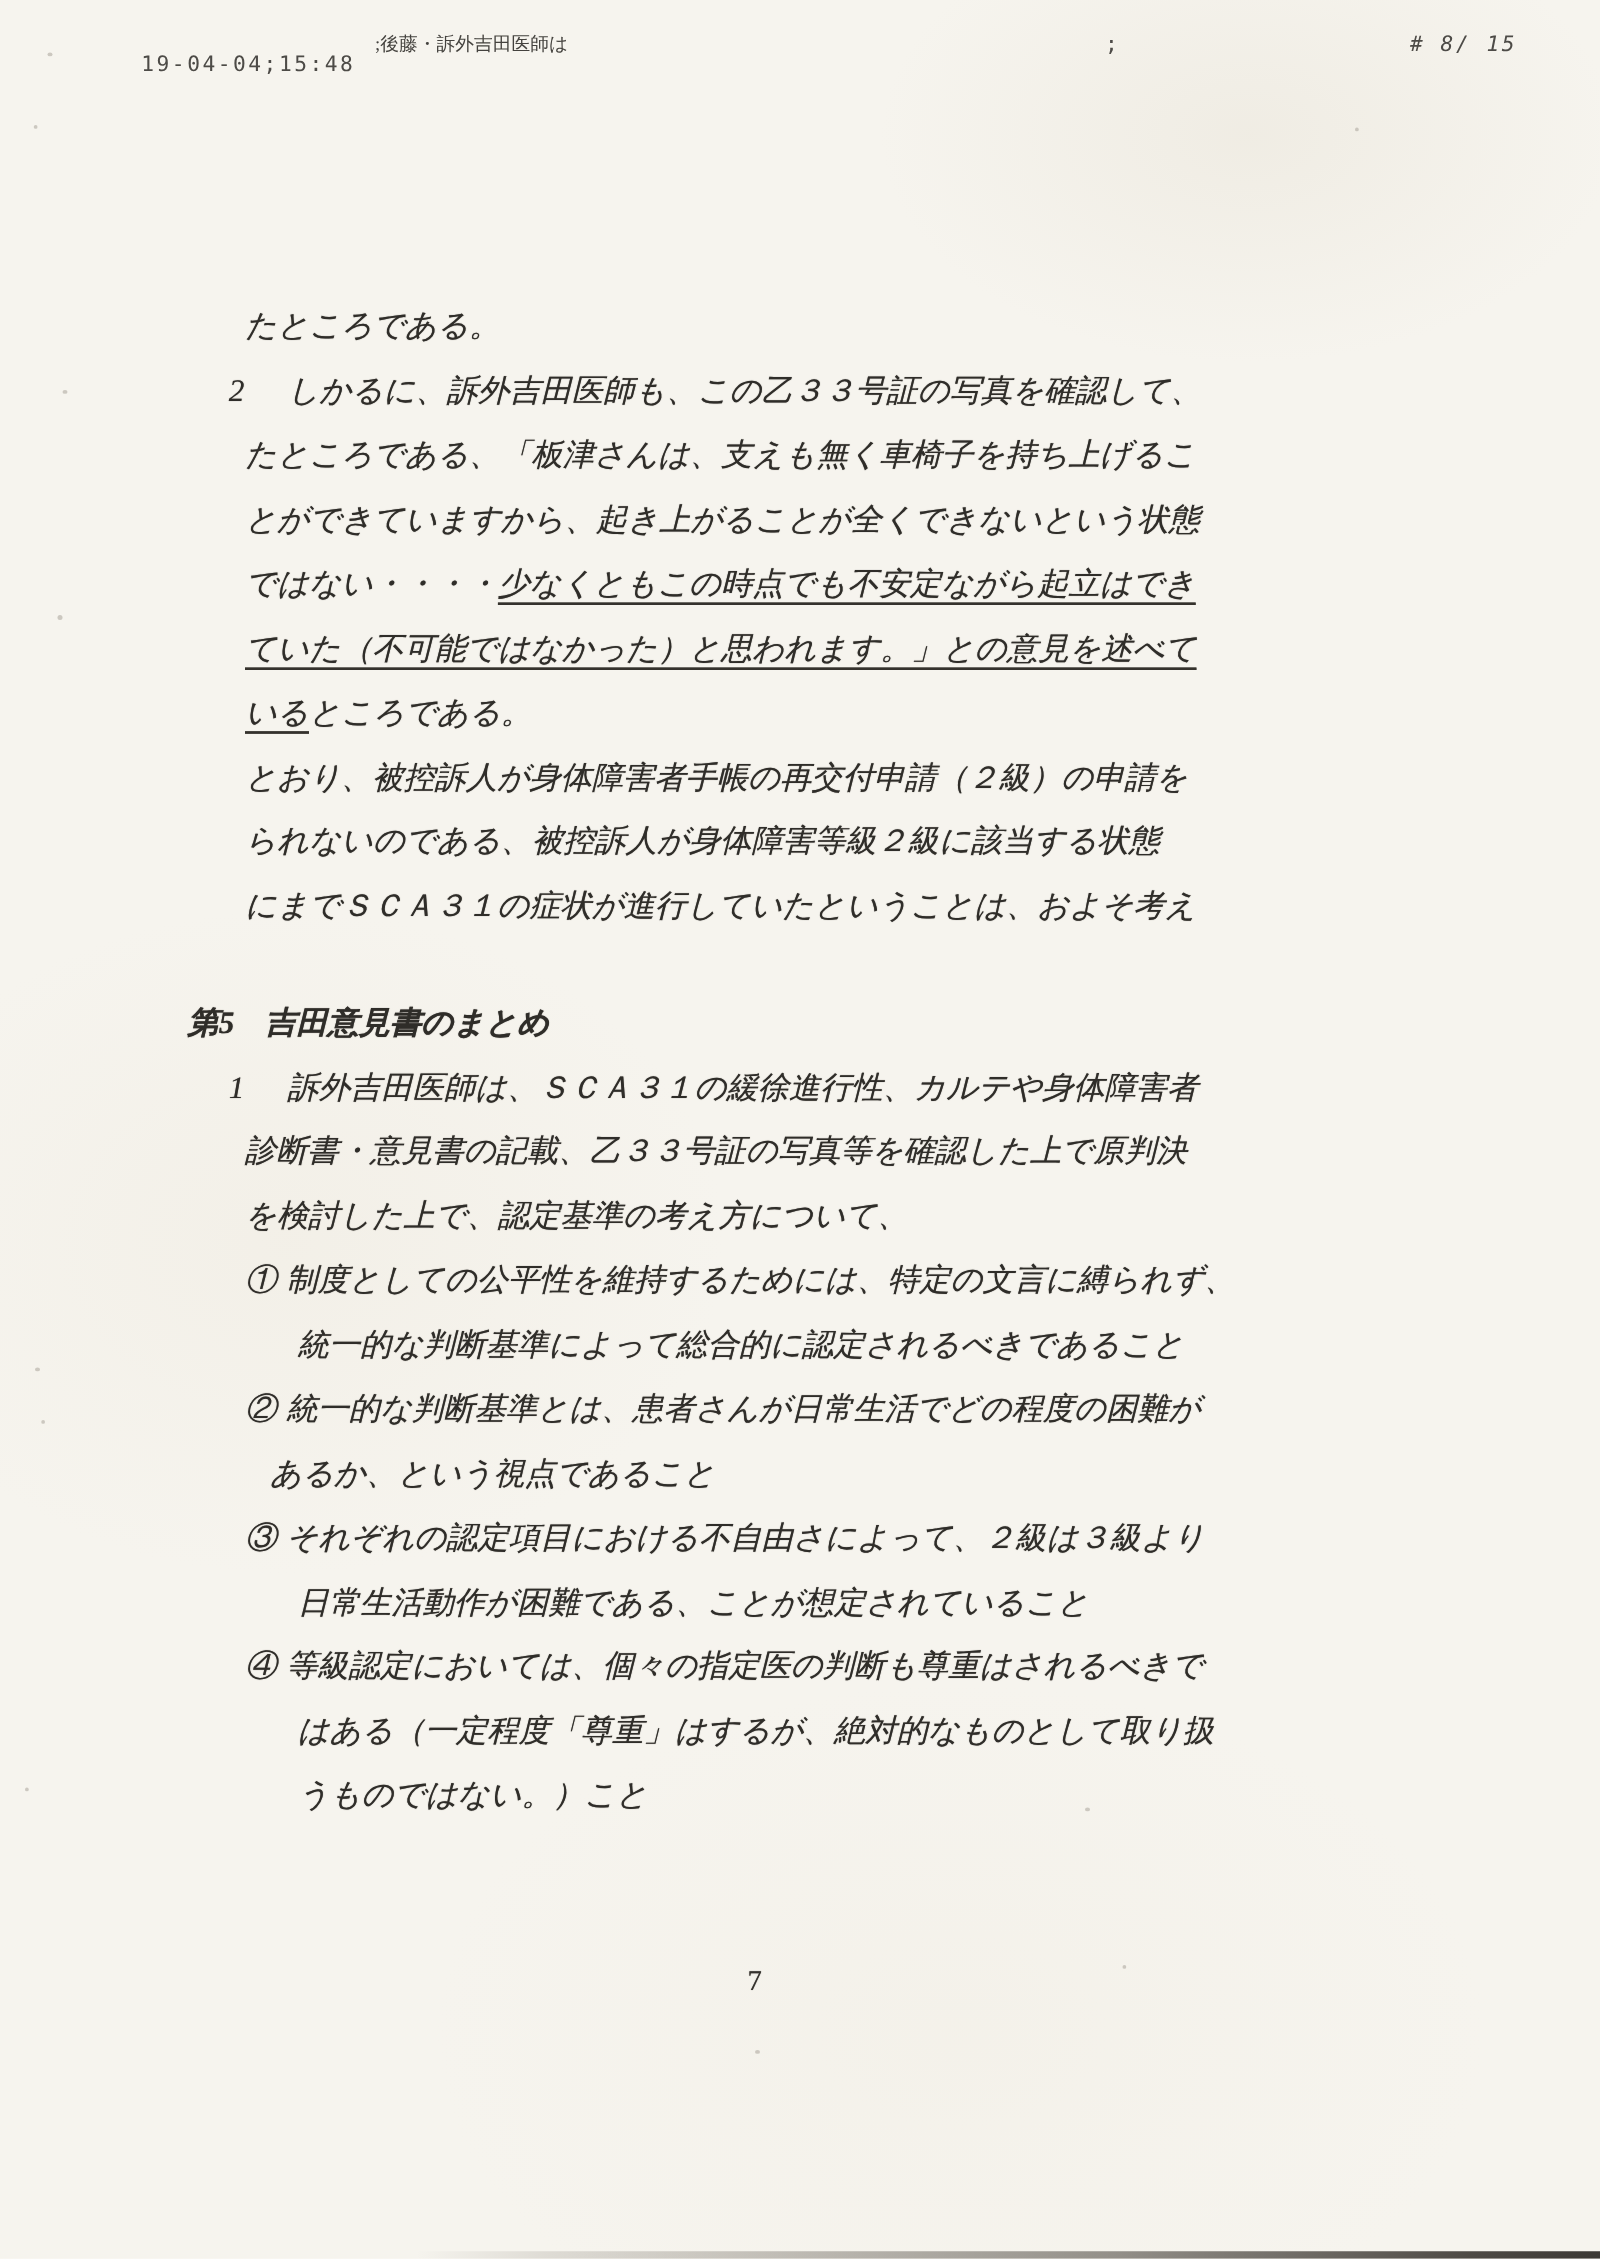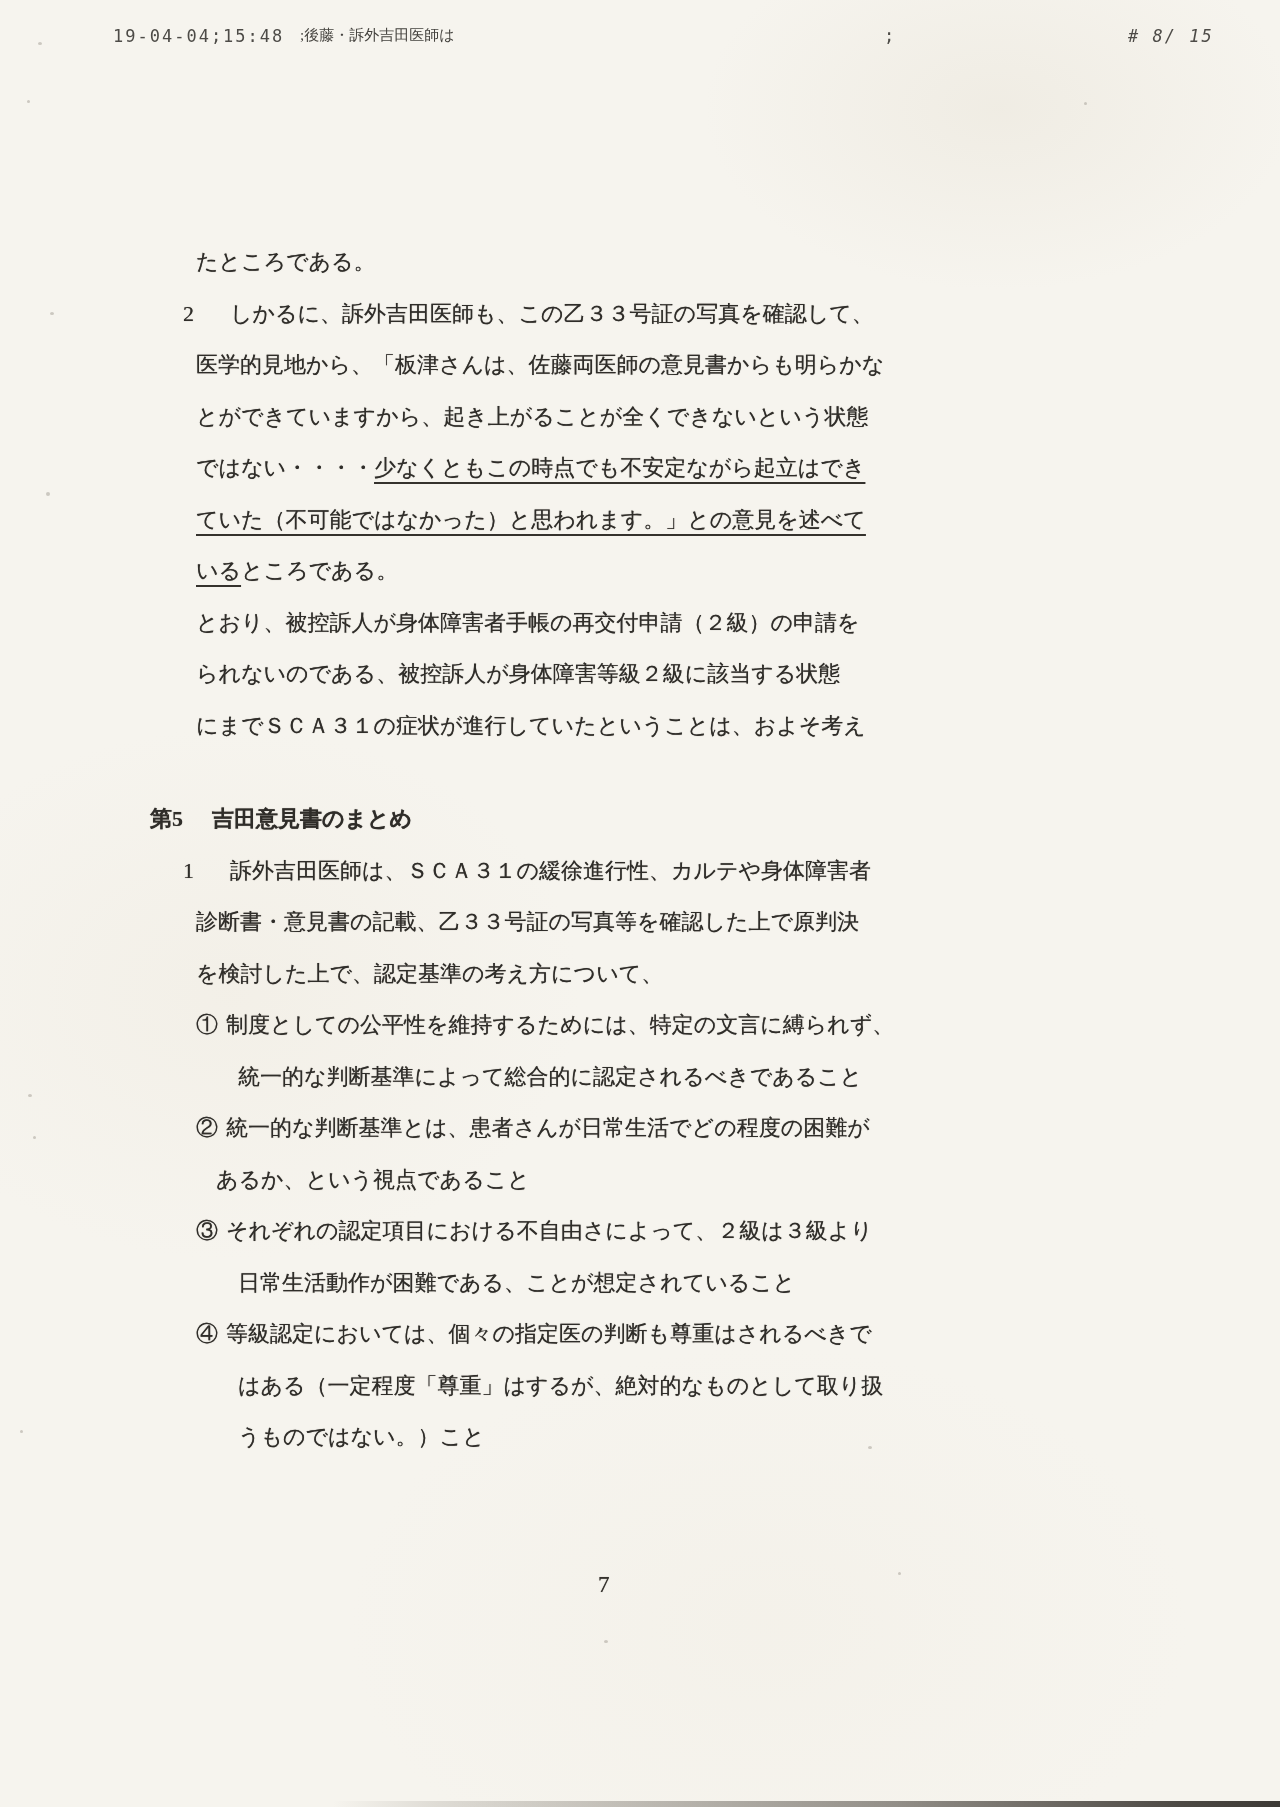--- a/index.html
+++ b/index.html
@@ -15,34 +15,35 @@
       var(--paper,#f6f4ee);
     font-family:"Liberation Serif","DejaVu Serif",serif;
     color:var(--ink,#2f2d29);
   }
   .fax-header{
     position:absolute; top:20px; left:0; width:100%; height:36px;
     font-family:"DejaVu Sans Mono",monospace;
     font-size:17px; color:#4d4b47; letter-spacing:2px;
   }
   .fh-item{position:absolute; top:6px; white-space:nowrap;}
-  .fh-left{left:113px;}
+  .fh-left{left:113px;margin-top:16px;}
   .fh-office{left:300px; font-size:15px; letter-spacing:0; font-family:"Liberation Serif",serif; color:#44423e;}
   .fh-mid{left:884px;}
   .fh-right{left:1128px;font-style:italic;}
   .doc-body{
     position:absolute; top:236px; left:140px; width:830px;
   }
   .line{
     white-space:nowrap;
     line-height:51.5px;
     height:51.5px;
-    font-size:22px;
+    font-size:25px;
     letter-spacing:0px;
     text-shadow:0 0 0.7px rgba(45,42,38,.75);
+    font-style:italic;
   }
   .line .marker{display:inline-block;}
   .ind-cont{padding-left:56px;}
   .ind-num{padding-left:43px;}
   .ind-num .marker{width:47px; letter-spacing:0;}
   .ind-heading{padding-left:10px; margin-top:42px; font-weight:bold;}
   .ind-heading .marker{width:62px;}
   .ind-circ{padding-left:56px;}
   .ind-circ .marker{margin-right:8px;}
   .ind-circ-cont{padding-left:98px;}
@@ -79,21 +80,21 @@
   <div class="fax-header">
     <span class="fh-item fh-left">19-04-04;15:48</span>
     <span class="fh-item fh-office">;後藤・訴外吉田医師は</span>
     <span class="fh-item fh-mid">;</span>
     <span class="fh-item fh-right">#  8/ 15</span>
   </div>
 
   <div class="doc-body">
       <div class="line ind-cont"><span>たところである。</span></div>
       <div class="line ind-num"><span class="marker">2</span><span>しかるに、訴外吉田医師も、この乙３３号証の写真を確認して、</span></div>
-      <div class="line ind-cont"><span>医学的見地から、「板津さんは、佐藤両医師の意見書からも明らかな</span></div>
+      <div class="line ind-cont"><span>たところである、「板津さんは、支えも無く車椅子を持ち上げるこ</span></div>
       <div class="line ind-cont"><span>とができていますから、起き上がることが全くできないという状態</span></div>
       <div class="line ind-cont"><span>ではない・・・・</span><span class="u">少なくともこの時点でも不安定ながら起立はでき</span></div>
       <div class="line ind-cont"><span class="u">ていた（不可能ではなかった）と思われます。」との意見を述べて</span></div>
       <div class="line ind-cont"><span class="u">いる</span><span>ところである。</span></div>
       <div class="line ind-cont"><span>とおり、被控訴人が身体障害者手帳の再交付申請（２級）の申請を</span></div>
       <div class="line ind-cont"><span>られないのである、被控訴人が身体障害等級２級に該当する状態</span></div>
       <div class="line ind-cont"><span>にまでＳＣＡ３１の症状が進行していたということは、およそ考え</span></div>
       <div class="line ind-heading"><span class="marker">第5</span><span>吉田意見書のまとめ</span></div>
       <div class="line ind-num"><span class="marker">1</span><span>訴外吉田医師は、ＳＣＡ３１の緩徐進行性、カルテや身体障害者</span></div>
       <div class="line ind-cont"><span>診断書・意見書の記載、乙３３号証の写真等を確認した上で原判決</span></div>

